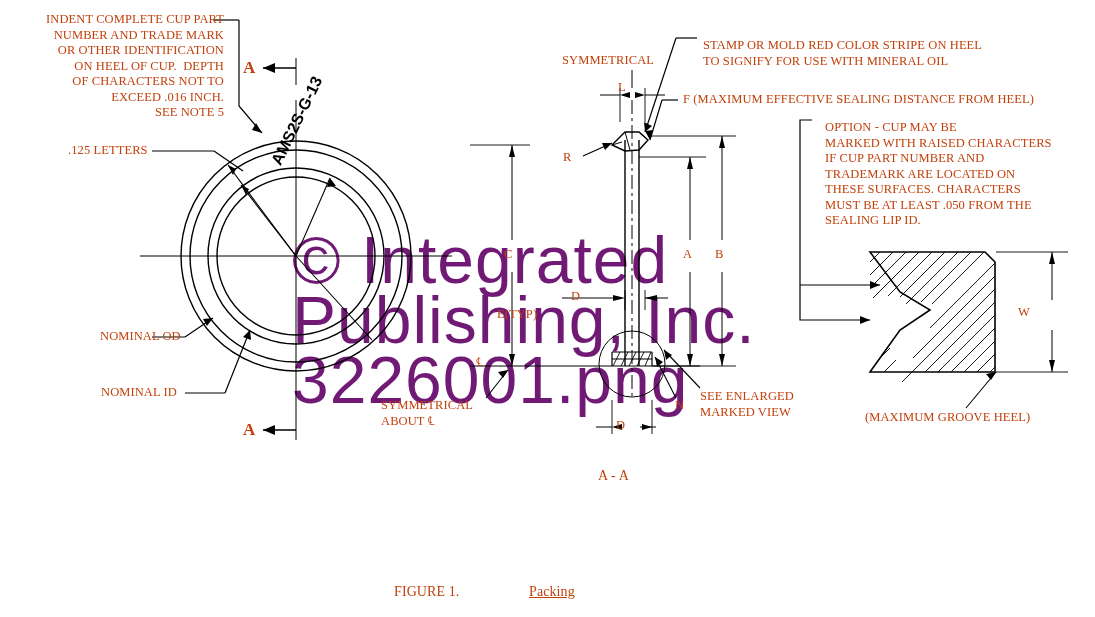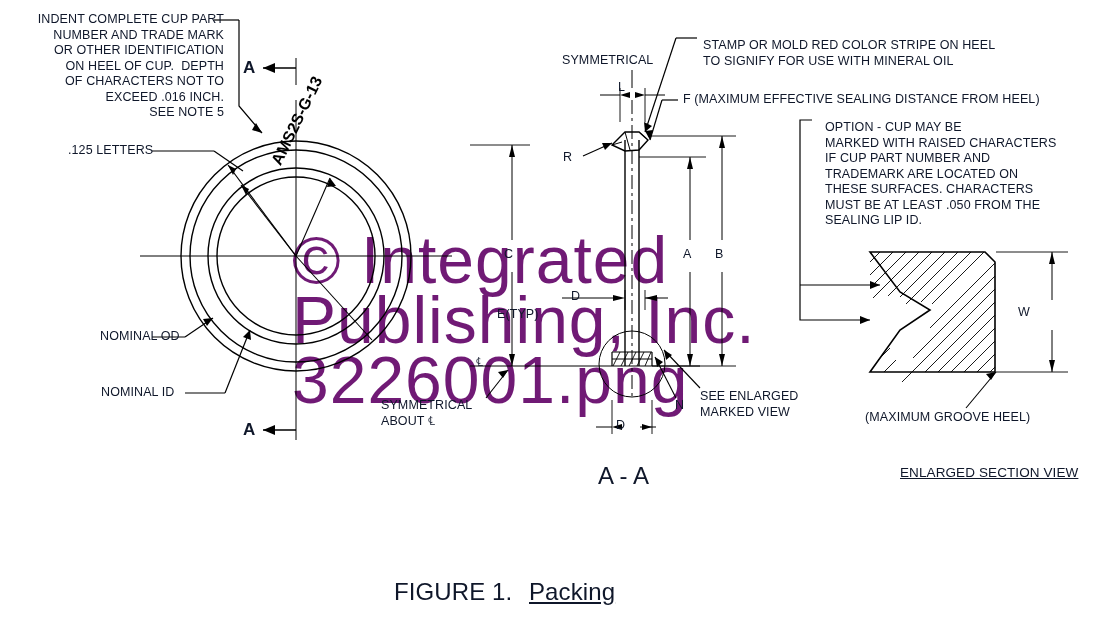--- a/index.html
+++ b/index.html
@@ -11,33 +11,33 @@
     position: relative;
     width: 1095px;
     height: 617px;
     background: #ffffff;
     overflow: hidden;
     font-family: "Liberation Sans", sans-serif;
     color: #000000;
   }
   .lbl {
     position: absolute;
-    font-family: Liberation Sans, sans-serif;
+    font-family: Liberation Serif, serif;
     font-size: 12.5px;
     line-height: 15.5px;
-    color: #0f172a;
+    color: #c2410c;
     white-space: pre;
     letter-spacing: 0.1px;
   }
   .lbl.big {
     font-size: 17px;
     line-height: 20px;
   }
   .lbl.caption {
-    font-size: 24px;
+    font-size: 14px;
     line-height: 22px;
   }
   .lbl.ul {
     text-decoration: underline;
   }
   svg.layer {
     position: absolute;
     left: 0;
     top: 0;
     width: 1095px;
@@ -296,18 +296,17 @@
 IF CUP PART NUMBER AND
 TRADEMARK ARE LOCATED ON
 THESE SURFACES. CHARACTERS
 MUST BE AT LEAST .050 FROM THE
 SEALING LIP ID.</div>
 
   <div class="lbl" style="left:1018px; top:305px;">W</div>
 
   <div class="lbl" style="left:865px; top:410px;">(MAXIMUM GROOVE HEEL)</div>
 
-  <div class="lbl ul" style="left:900px; top:465px; font-size:13.5px;">ENLARGED SECTION VIEW</div>
 
   <div class="lbl caption" style="left:394px; top:581px;">FIGURE 1.</div>
   <div class="lbl caption ul" style="left:529px; top:581px;">Packing</div>
 
 </div>
 
 </body></html>

